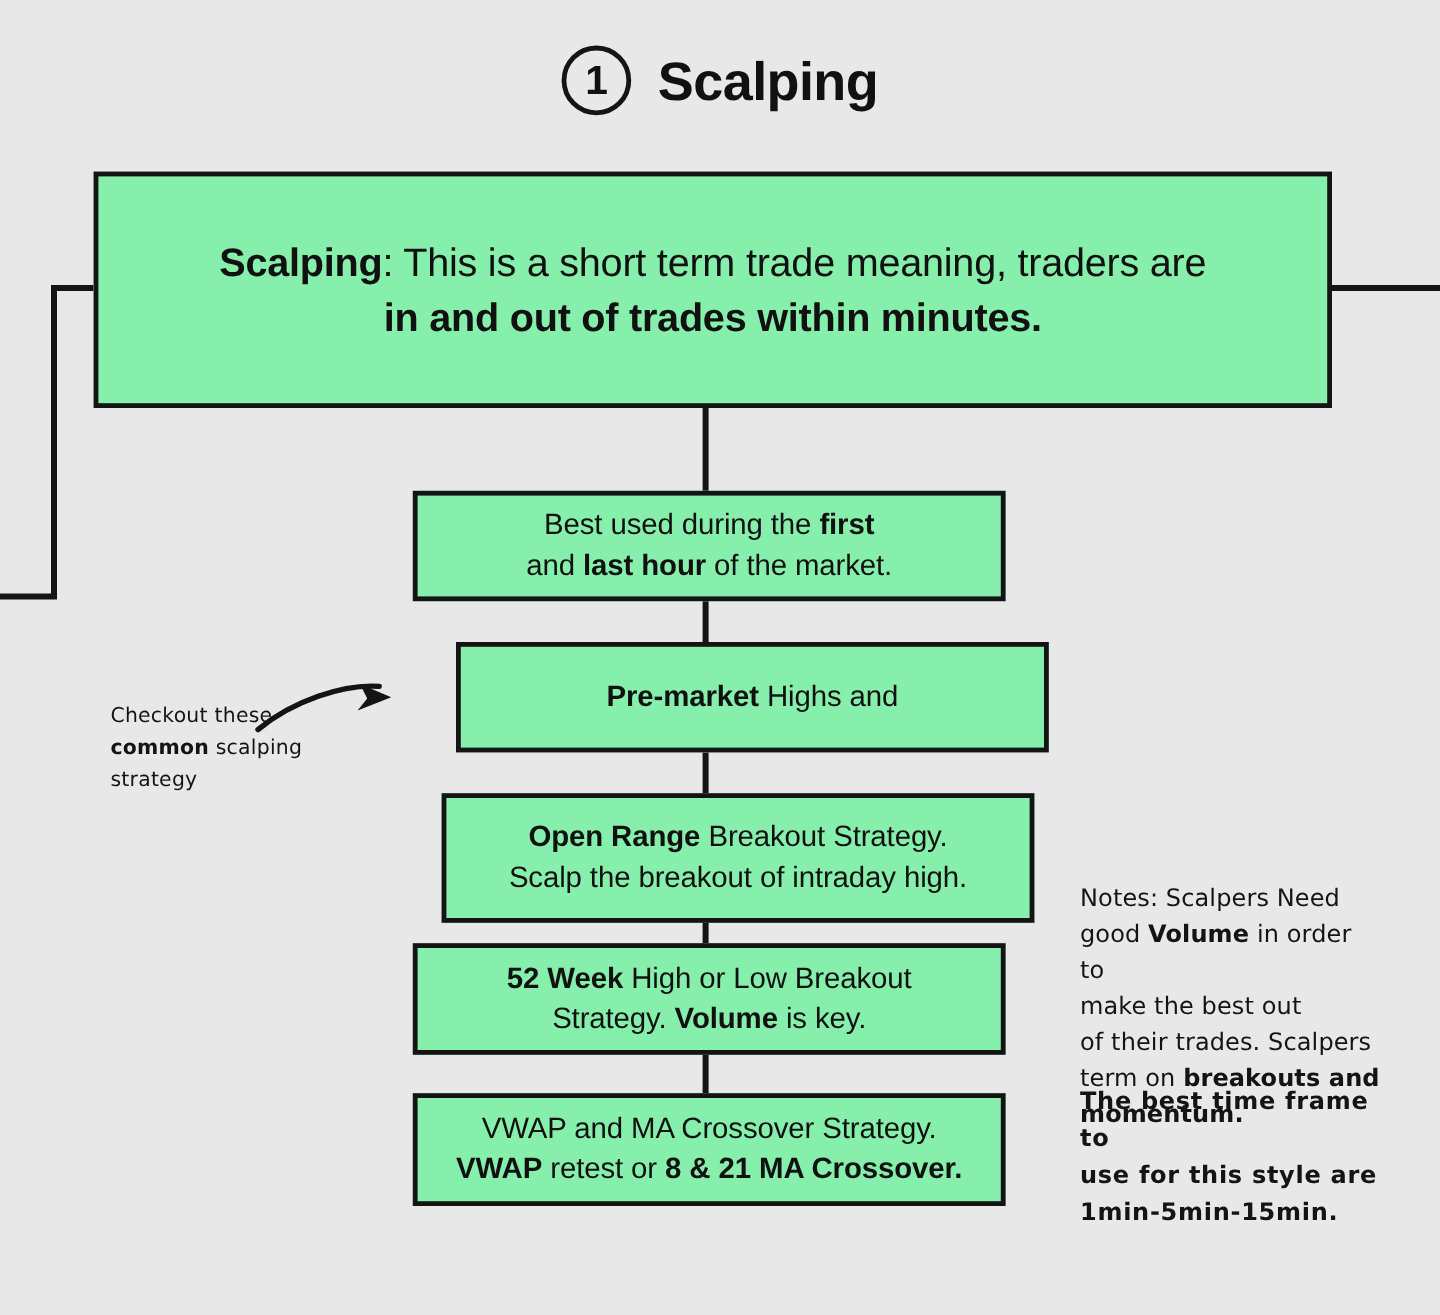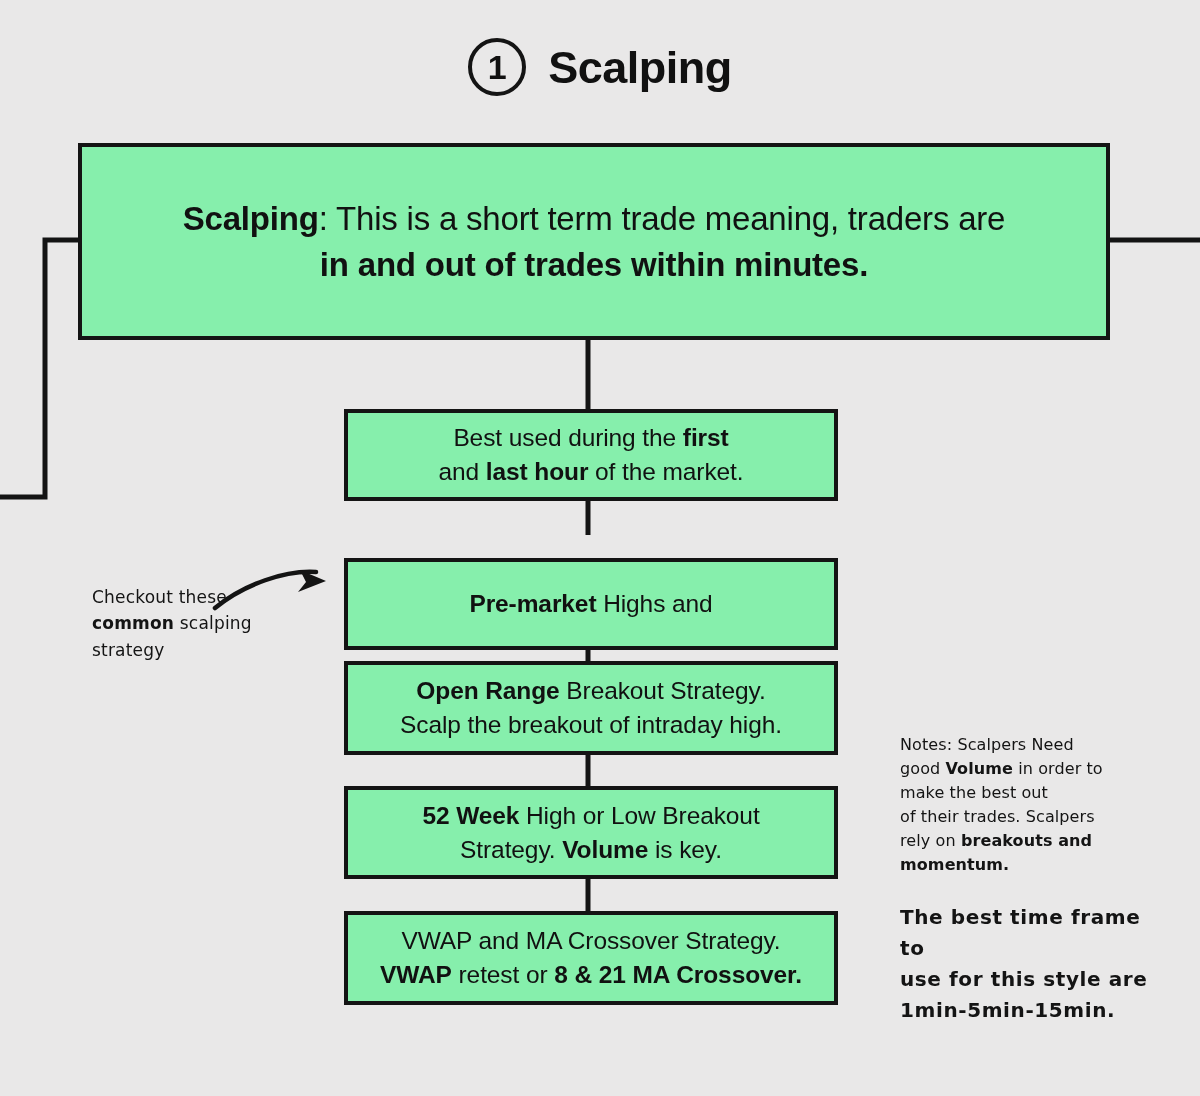--- a/index.html
+++ b/index.html
@@ -90,22 +90,22 @@
   }
   .flow-text {
     font-size: 24.5px;
     line-height: 1.38;
     letter-spacing: -0.1px;
     white-space: nowrap;
   }
   .flow-text b { font-weight: 700; }
 
   #flow-box-0 { top: 409px;  height: 92px; }
-  #flow-box-1 { top: 558px;  height: 92px; }
-  #flow-box-2 { top: 661px;  height: 94px; }
+  #flow-box-1 { top: 535px;  height: 92px; margin-left: 36px; }
+  #flow-box-2 { top: 661px;  height: 108px; margin-left: 24px; }
   #flow-box-3 { top: 786px;  height: 93px; }
   #flow-box-4 { top: 911px;  height: 94px; }
 
   
   .hand {
     position: absolute;
     font-family: "DejaVu Sans", sans-serif;
     color: #141414;
   }
   #callout-note {
@@ -115,21 +115,21 @@
     font-size: 17px;
     line-height: 1.55;
     letter-spacing: 0.2px;
   }
   #callout-note b { font-weight: 700; }
 
   #notes-block {
     left: 900px;
     top: 733px;
     width: 250px;
-    font-size: 16px;
+    font-size: 20px;
     line-height: 1.5;
     letter-spacing: 0.1px;
   }
   #notes-block b { font-weight: 700; }
   #notes-secondary {
     left: 900px;
     top: 902px;
     width: 250px;
     font-size: 20px;
     line-height: 1.55;
@@ -213,21 +213,21 @@
   <span>Checkout these</span><br>
   <b>common</b><span> scalping</span><br>
   <span>strategy</span>
 </div>
 
 <div class="hand" id="notes-block">
   <span>Notes: Scalpers Need</span><br>
   <span>good </span><b>Volume</b><span> in order to</span><br>
   <span>make the best out</span><br>
   <span>of their trades. Scalpers</span><br>
-  <span>rely on </span><b>breakouts and</b><br>
+  <span>term on </span><b>breakouts and</b><br>
   <b>momentum.</b>
 </div>
 
 <div class="hand" id="notes-secondary">
   <span>The best time frame to</span><br>
   <span>use for this style are</span><br>
   <span>1min-5min-15min.</span>
 </div>
 
 </body></html>

